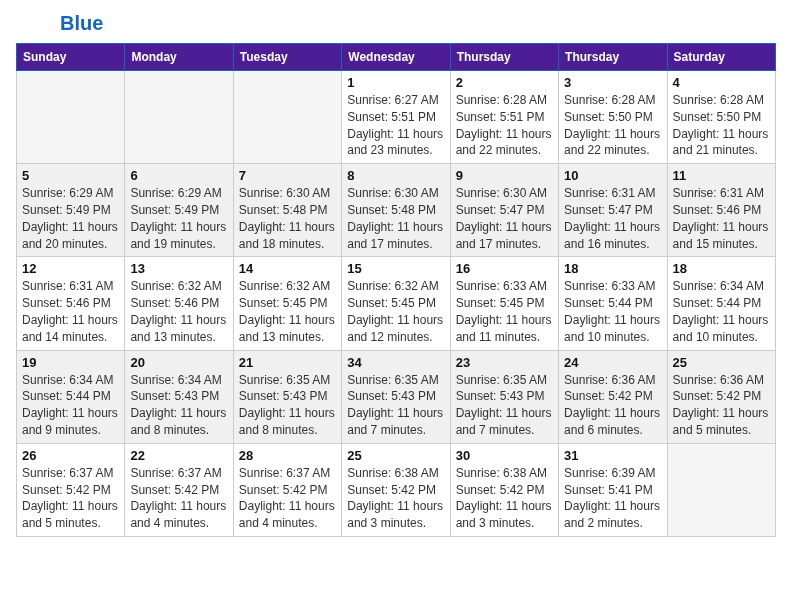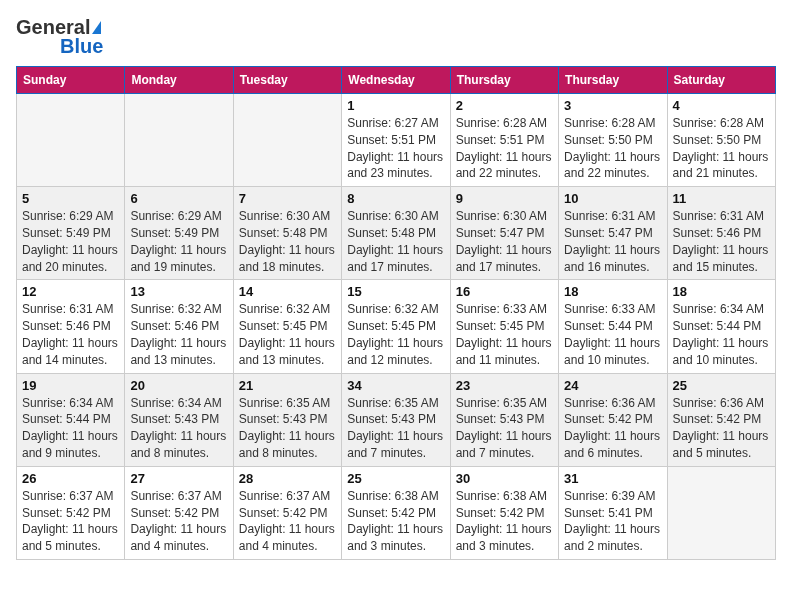--- a/index.html
+++ b/index.html
@@ -34,21 +34,21 @@
     .location {
       font-size: 16px;
       color: #333;
     }
     .calendar {
       width: 100%;
       border-collapse: collapse;
       font-size: 11px;
     }
     .calendar th {
-      background-color: #be185d;
+      background-color: #4c1d95;
       color: white;
       text-align: left;
       padding: 6px 6px;
       font-size: 12px;
       font-weight: bold;
       border: 1px solid #1565c0;
     }
     .calendar td {
       border: 1px solid #ccc;
       vertical-align: top;
@@ -73,24 +73,20 @@
     }
     .row-shaded td {
       background-color: #f0f0f0;
     }
   </style>
 </head>
 <body>
 
 <div class="header">
   <div class="logo">
-    <div style="display:flex; align-items:center;">
-      <span class="logo-general" style="font-size:20px;font-weight:bold;color:#333;">General</span>
-      <span style="display:inline-block;width:0;height:0;border-left:9px solid transparent;border-bottom:13px solid #1976d2;margin-left:2px;"></span>
-    </div>
     <span class="logo-blue" style="font-size:20px;font-weight:bold;color:#1565c0;margin-top:-4px;">Blue</span>
   </div>
   <div class="title-section">
     <div class="month-title"></div>
     <div class="location"></div>
   </div>
 </div>
 
 <table class="calendar">
   <thead>
@@ -215,21 +211,21 @@
           <div class="day-num">25</div>
           <div class="day-info">Sunrise: 6:36 AM<br>Sunset: 5:42 PM<br>Daylight: 11 hours and 5 minutes.</div>
         </td>
       </tr>
       <tr>
         <td>
           <div class="day-num">26</div>
           <div class="day-info">Sunrise: 6:37 AM<br>Sunset: 5:42 PM<br>Daylight: 11 hours and 5 minutes.</div>
         </td>
         <td>
-          <div class="day-num">27</div>
+          <div class="day-num">22</div>
           <div class="day-info">Sunrise: 6:37 AM<br>Sunset: 5:42 PM<br>Daylight: 11 hours and 4 minutes.</div>
         </td>
         <td>
           <div class="day-num">28</div>
           <div class="day-info">Sunrise: 6:37 AM<br>Sunset: 5:42 PM<br>Daylight: 11 hours and 4 minutes.</div>
         </td>
         <td>
           <div class="day-num">25</div>
           <div class="day-info">Sunrise: 6:38 AM<br>Sunset: 5:42 PM<br>Daylight: 11 hours and 3 minutes.</div>
         </td>

